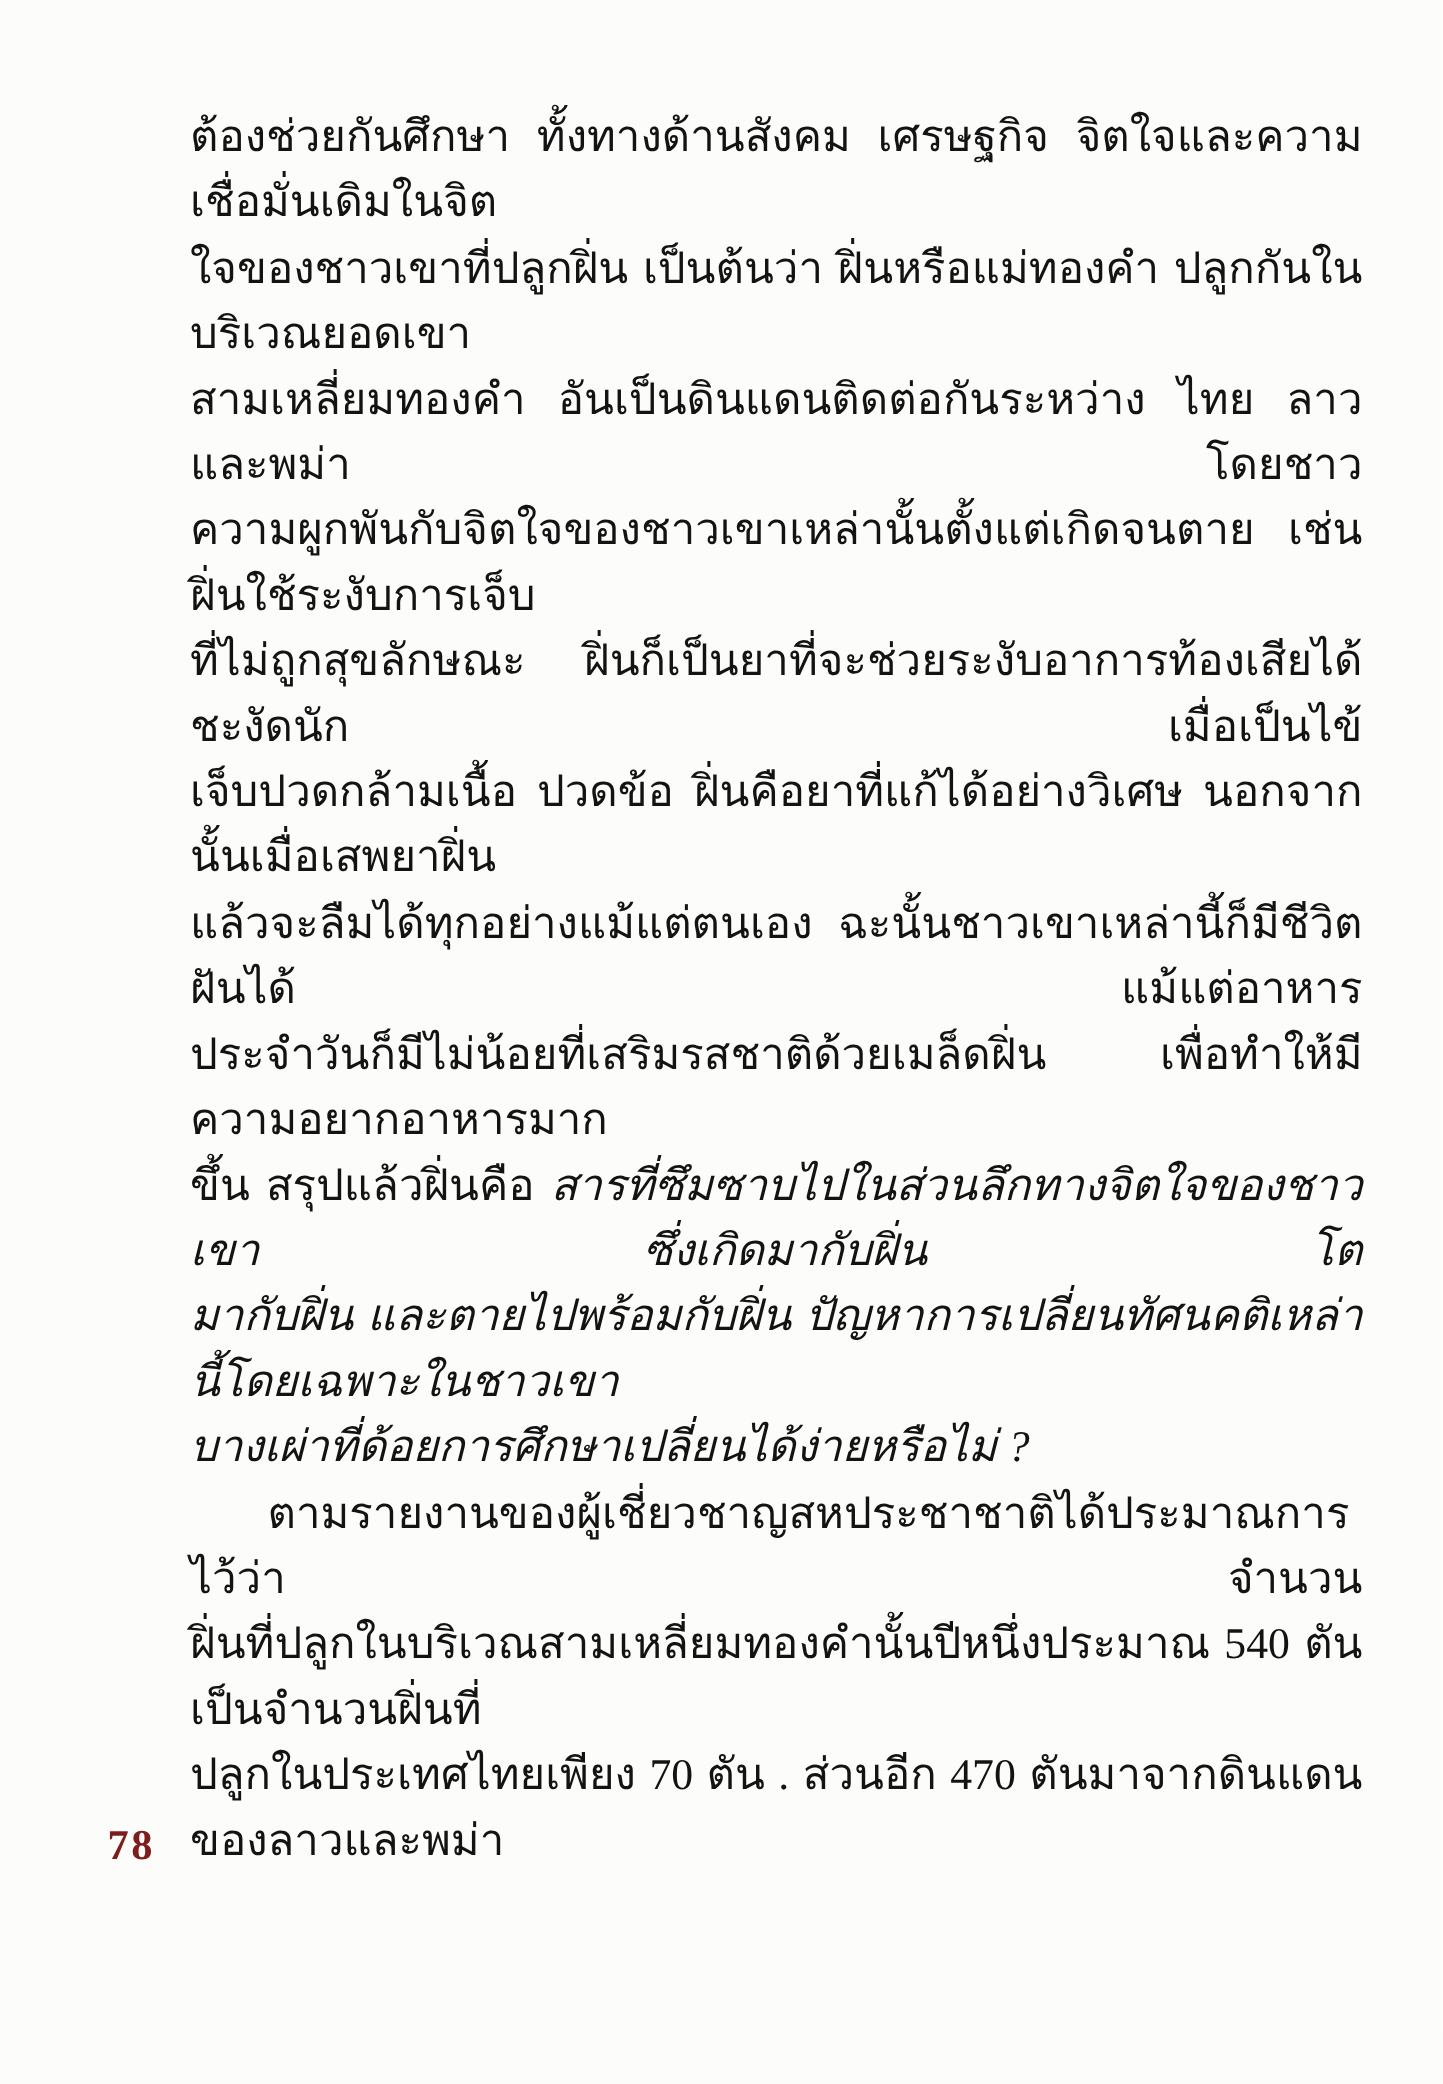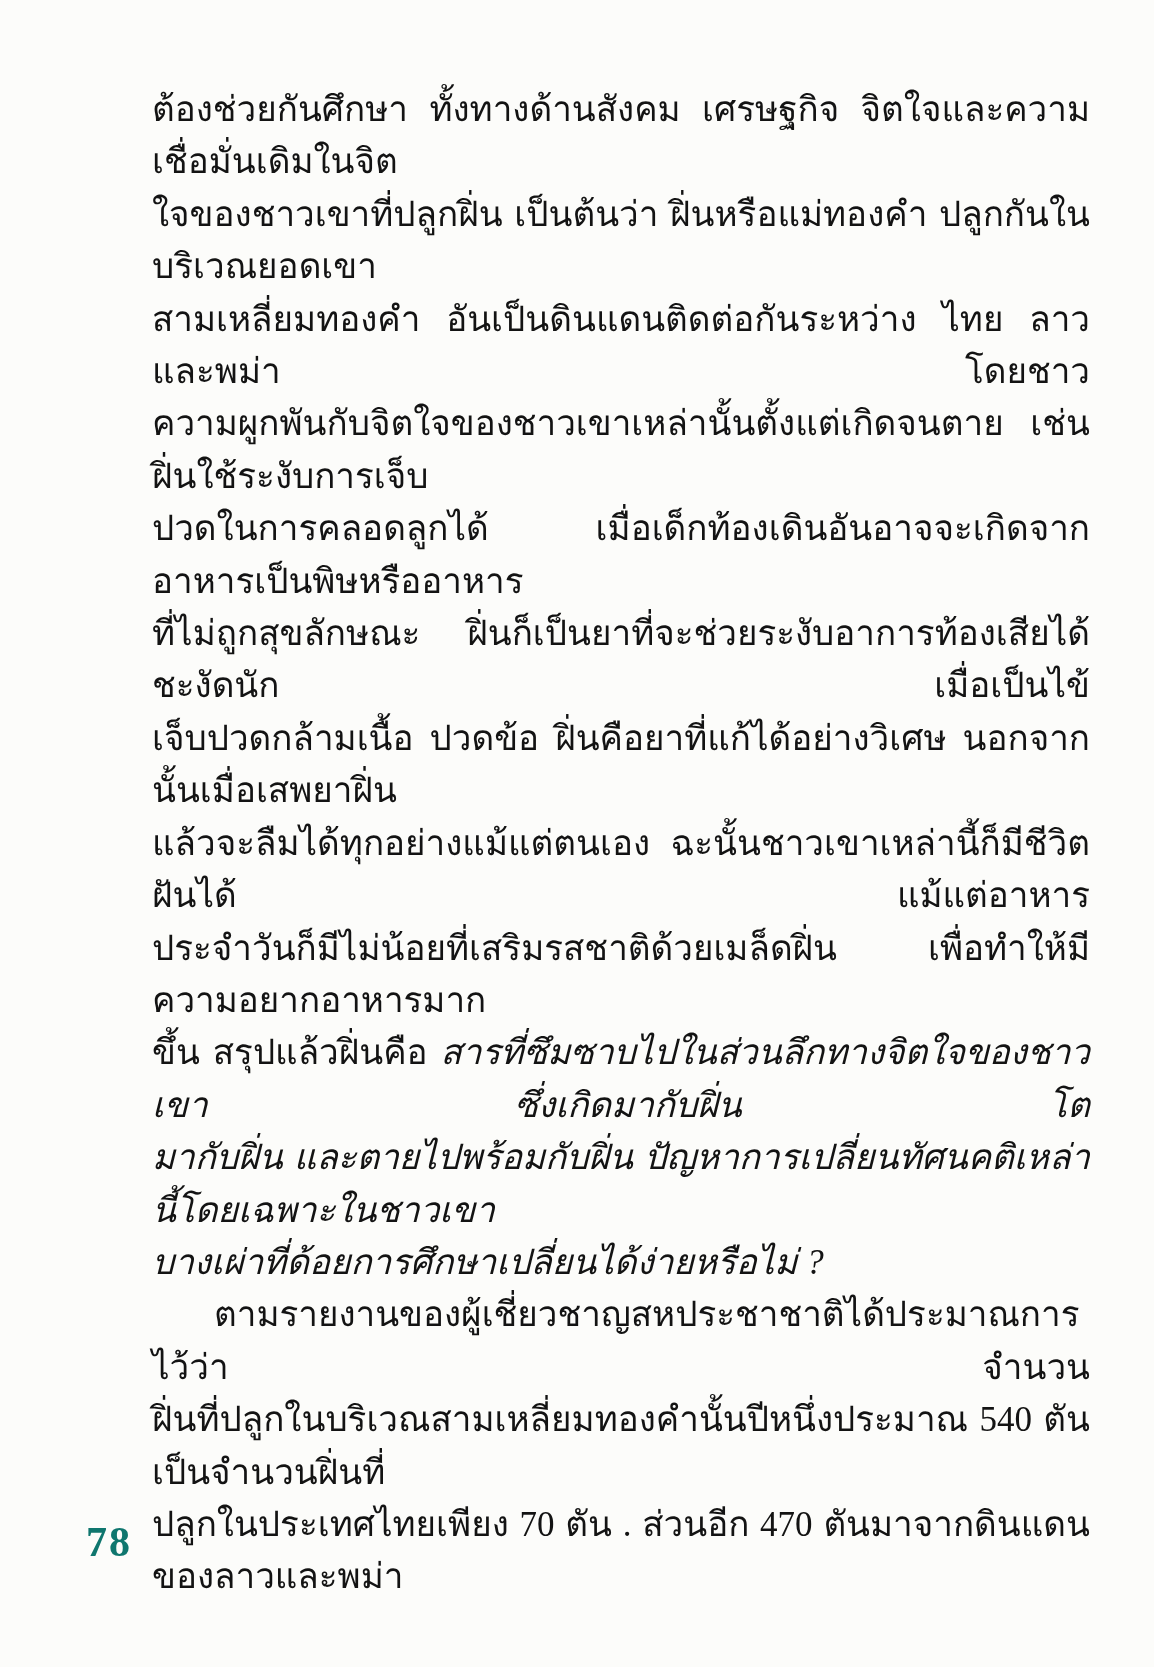--- a/index.html
+++ b/index.html
@@ -37,38 +37,37 @@
     text-align: right;
     text-align-last: left;
   }
   .line.indent {
     text-indent: 62px;
   }
   .seg-i { font-style: italic; }
   .page-num {
     position: absolute;
     left: 86px;
-    top: 1518px;
-    font-size: 42px;
+    top: 1458px;
+    font-size: 34px;
     font-weight: 600;
     letter-spacing: 2px;
-    color: #0f766e;
+    color: #7f1d1d;
   }
 </style>
 </head>
 <body>
 
 <div class="page">
   <div class="text-block">
       <div class="para">
         <div class="line"><span class="seg-r">ต้องช่วยกันศึกษา ทั้งทางด้านสังคม เศรษฐกิจ จิตใจและความเชื่อมั่นเดิมในจิต</span></div>
         <div class="line"><span class="seg-r">ใจของชาวเขาที่ปลูกฝิ่น เป็นต้นว่า ฝิ่นหรือแม่ทองคำ ปลูกกันในบริเวณยอดเขา</span></div>
         <div class="line"><span class="seg-r">สามเหลี่ยมทองคำ อันเป็นดินแดนติดต่อกันระหว่าง ไทย ลาว และพม่า โดยชาว</span></div>
         <div class="line"><span class="seg-r">ความผูกพันกับจิตใจของชาวเขาเหล่านั้นตั้งแต่เกิดจนตาย เช่น ฝิ่นใช้ระงับการเจ็บ</span></div>
-        <div class="line"><span class="seg-r">ปวดในการคลอดลูกได้ เมื่อเด็กท้องเดินอันอาจจะเกิดจากอาหารเป็นพิษหรืออาหาร</span></div>
         <div class="line"><span class="seg-r">ที่ไม่ถูกสุขลักษณะ ฝิ่นก็เป็นยาที่จะช่วยระงับอาการท้องเสียได้ชะงัดนัก เมื่อเป็นไข้</span></div>
         <div class="line"><span class="seg-r">เจ็บปวดกล้ามเนื้อ ปวดข้อ ฝิ่นคือยาที่แก้ได้อย่างวิเศษ นอกจากนั้นเมื่อเสพยาฝิ่น</span></div>
         <div class="line"><span class="seg-r">แล้วจะลืมได้ทุกอย่างแม้แต่ตนเอง ฉะนั้นชาวเขาเหล่านี้ก็มีชีวิตฝันได้ แม้แต่อาหาร</span></div>
         <div class="line"><span class="seg-r">ประจำวันก็มีไม่น้อยที่เสริมรสชาติด้วยเมล็ดฝิ่น เพื่อทำให้มีความอยากอาหารมาก</span></div>
         <div class="line"><span class="seg-r">ขึ้น สรุปแล้วฝิ่นคือ </span><span class="seg-i">สารที่ซึมซาบไปในส่วนลึกทางจิตใจของชาวเขา ซึ่งเกิดมากับฝิ่น โต</span></div>
         <div class="line"><span class="seg-i">มากับฝิ่น และตายไปพร้อมกับฝิ่น ปัญหาการเปลี่ยนทัศนคติเหล่านี้โดยเฉพาะในชาวเขา</span></div>
         <div class="line no-just"><span class="seg-i">บางเผ่าที่ด้อยการศึกษาเปลี่ยนได้ง่ายหรือไม่ ?</span></div>
       </div>
       <div class="para">
         <div class="line indent"><span class="seg-r">ตามรายงานของผู้เชี่ยวชาญสหประชาชาติได้ประมาณการไว้ว่า จำนวน</span></div>

